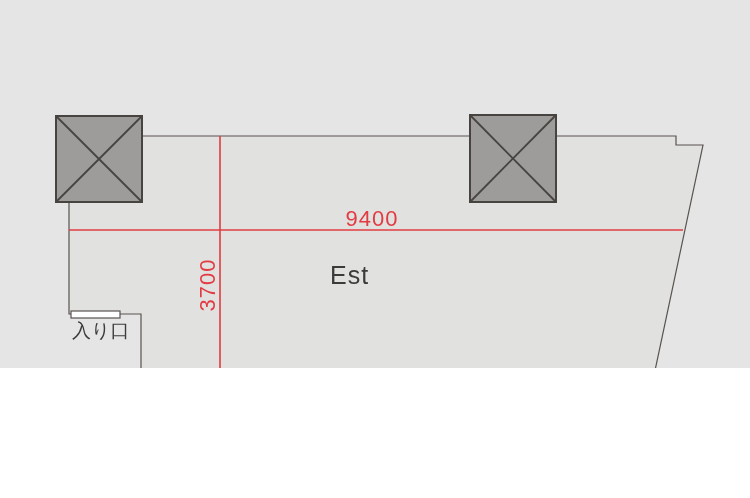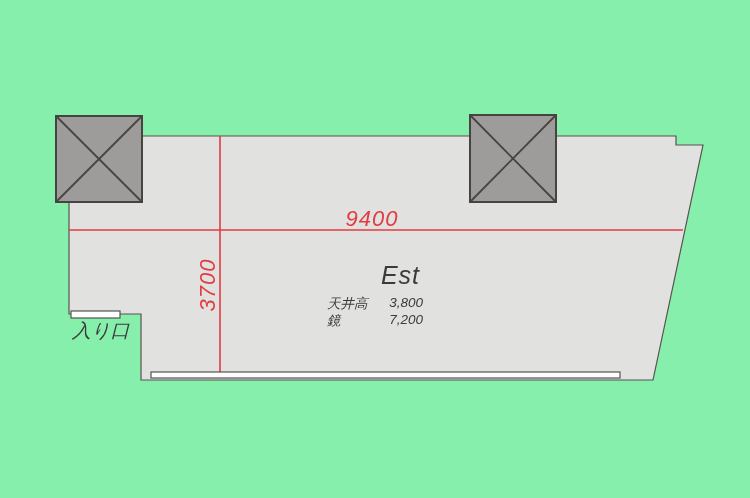--- a/index.html
+++ b/index.html
@@ -4,24 +4,23 @@
 <style>
   html, body {
     margin: 0;
     padding: 0;
     background: #ffffff;
     font-family: "Liberation Sans", sans-serif;
   }
   #stage {
     position: relative;
     width: 750px;
-    height: 498px;
-    background: #86efac;
+    height: 368px;
+    background: #e5e5e5;
     overflow: hidden;
-    font-style: italic;
   }
   #plan-svg {
     position: absolute;
     left: 0;
     top: 0;
   }
   .room {
     fill: var(--room-fill, #e1e1e0);
     stroke: var(--outline, #585350);
     stroke-width: 1.2;
@@ -68,21 +67,21 @@
     height: 22px;
     text-align: center;
     font-size: 22px;
     letter-spacing: 1px;
     transform: rotate(-90deg);
   }
   .room-name {
     left: 330px;
     top: 262px;
     width: 90px;
-    text-align: right;
+    text-align: left;
     font-size: 25px;
     letter-spacing: 1px;
   }
   .specs {
     position: absolute;
     left: 327px;
     top: 295px;
     display: grid;
     grid-template-columns: 51px 45px;
     grid-auto-rows: 16.5px;
@@ -128,22 +127,16 @@
       <line class="pillar-x" x1="470" y1="115" x2="556" y2="202"></line>
       <line class="pillar-x" x1="556" y1="115" x2="470" y2="202"></line>
     </g>
   </svg>
 
   <div class="lbl red dim-w">9400</div>
   <div class="lbl red dim-d">3700</div>
 
   <div class="lbl room-name">Est</div>
 
-  <div class="specs">
-    <div class="spec-label">天井高</div>
-    <div class="spec-value">3,800</div>
-    <div class="spec-label">鏡</div>
-    <div class="spec-value">7,200</div>
-  </div>
 
   <div class="lbl entrance">入り口</div>
 
 </div>
 
 </body></html>

